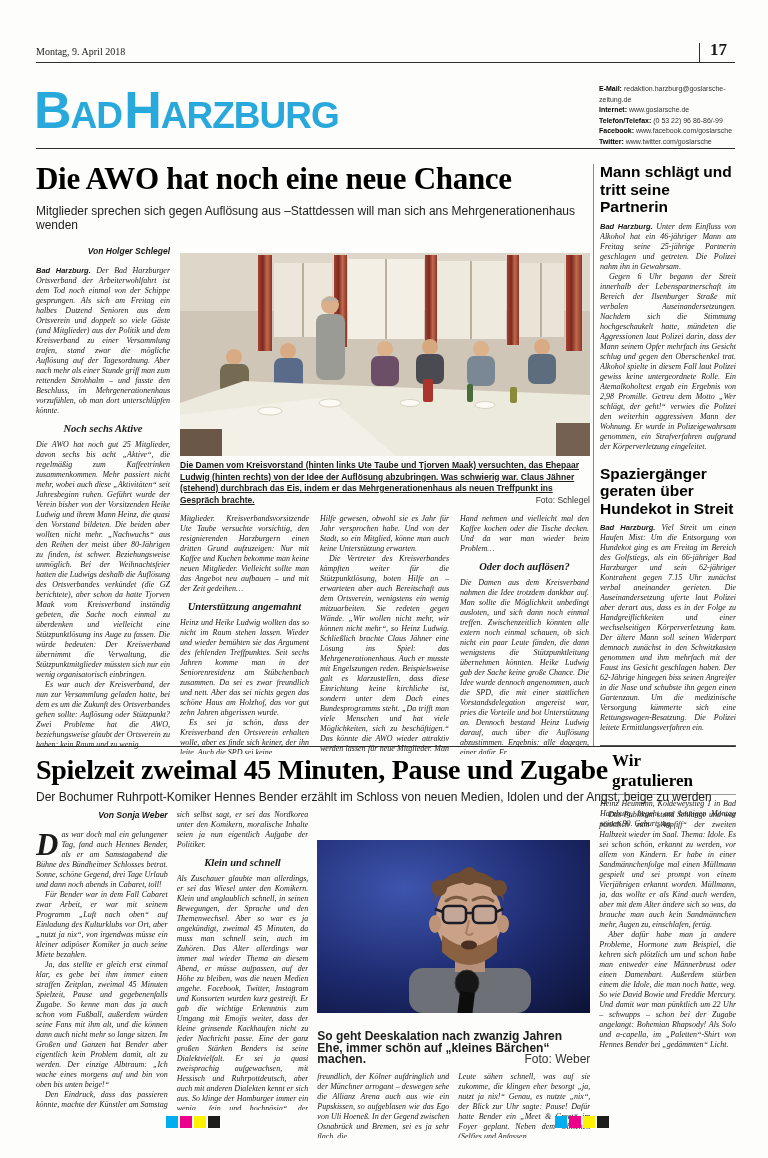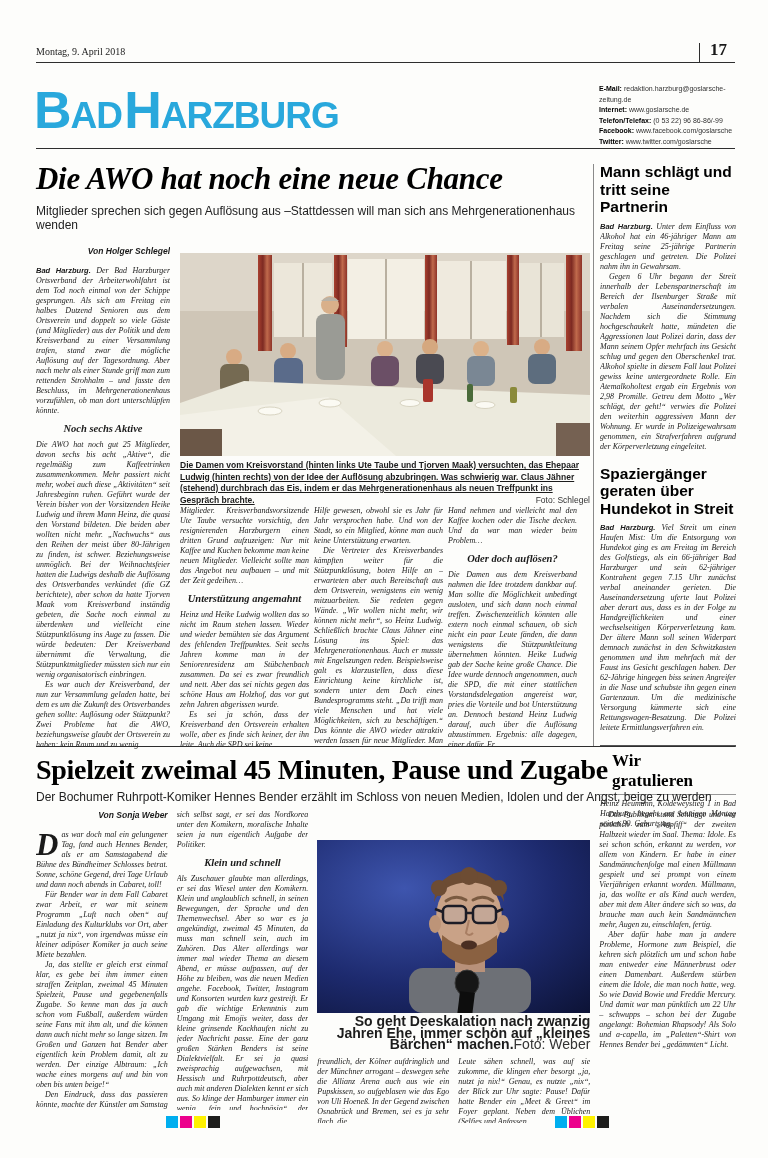--- a/index.html
+++ b/index.html
@@ -21,52 +21,52 @@
   .col{font-size:8px;line-height:10px;text-align:justify;overflow:hidden;hyphens:auto;font-style:italic;-webkit-hyphens:auto;}
   .bp{margin:0;}
   .bp.ind{text-indent:9px;}
   .dl{font-family:"Liberation Sans",sans-serif;font-weight:bold;font-size:7.5px;}
   .subh{font-family:"Liberation Serif",serif;font-weight:bold;font-size:10.5px;line-height:12px;
         text-align:center;margin:7px 0 5px;text-indent:0;}
   .byline{font-family:"Liberation Sans",sans-serif;font-weight:bold;font-size:8.5px;
           margin:0 0 10px;text-align:right;text-indent:0;}
   
   .main{position:absolute;left:36px;top:162px;width:554px;}
-  .headline{font-weight:bold;font-size:31px;line-height:34px;letter-spacing:-0.3px;color:#000;font-style:italic;}
+  .headline{font-weight:bold;font-size:31px;line-height:34px;letter-spacing:-0.3px;color:#000;}
   .subhead{margin-top:8px;font-family:"Liberation Sans",sans-serif;font-size:12px;color:#222;}
   .mbody{margin-top:14px;display:flex;gap:10px;}
   .col-1{width:134px;height:512px;}
   .rightarea{width:410px;}
   figure{margin:0;}
   .photo1{width:410px;height:203px;display:block;margin-top:7px;}
   .cap{font-family:"Liberation Sans",sans-serif;font-weight:bold;font-size:8.5px;line-height:11.5px;
        color:#1c1c1c;margin-top:4px;text-align:left;text-decoration:underline;}
   .credit{float:right;font-weight:normal;color:#333;}
-  .threecols{display:flex;gap:5px;}
+  .threecols{display:flex;gap:11px;margin-top:8px;}
   .threecols .col{width:129px;height:240px;}
   
   .vdivider{position:absolute;left:593px;top:164px;width:1px;height:582px;background:#8a8a8a;}
   .sidebar{position:absolute;left:600px;top:163px;width:136px;}
   .sb-h{font-family:"Liberation Sans",sans-serif;font-weight:bold;font-size:15.5px;line-height:17.5px;
         color:#000;margin:0 0 6px;}
   .sb-art2{margin-top:13px;}
   .congrats{margin-top:12px;}
   .toprule{height:2px;background:#555;}
   .congrats h3{font-family:Liberation Serif, serif;font-size:17px;margin:4px 12px 3px;color:#000;}
   .botrule{height:1px;background:#999;margin-bottom:4px;}
   
   .bottom{position:absolute;left:36px;top:754px;width:700px;}
   .headline2{font-weight:bold;font-size:28px;line-height:31px;letter-spacing:-0.3px;color:#000;}
   .subhead2{margin-top:5px;font-family:"Liberation Sans",sans-serif;font-size:12px;color:#222;}
   .bbody{margin-top:6px;display:flex;gap:9px;}
   .bcol{width:132px;height:300px;}
   .middle{width:273px;}
   .photo2{width:273px;height:173px;display:block;margin-top:30px;}
-  .cap2{font-family:"Liberation Sans",sans-serif;font-weight:bold;font-size:14px;line-height:11.5px;
-        color:#1c1c1c;margin-top:3px;text-align:right;}
+  .cap2{font-family:"Liberation Sans",sans-serif;font-weight:bold;font-size:12px;line-height:11.5px;
+        color:#1c1c1c;margin-top:18px;text-align:left;}
   .undercols{display:flex;gap:9px;margin-top:6px;}
   .undercols .col{width:132px;height:66px;}
   .col-5{width:137px;height:300px;}
   .dropcap{float:left;font-weight:bold;font-size:31px;line-height:26px;padding:2px 3px 0 0;}
   
   .regmarks{position:absolute;display:flex;gap:2px;}
   .rm{width:12px;height:12px;}
   .rm-c{background:#00aeef;} .rm-m{background:#ec008c;} .rm-y{background:#fff200;} .rm-k{background:#1d1d1b;}
 </style>
 </head>

